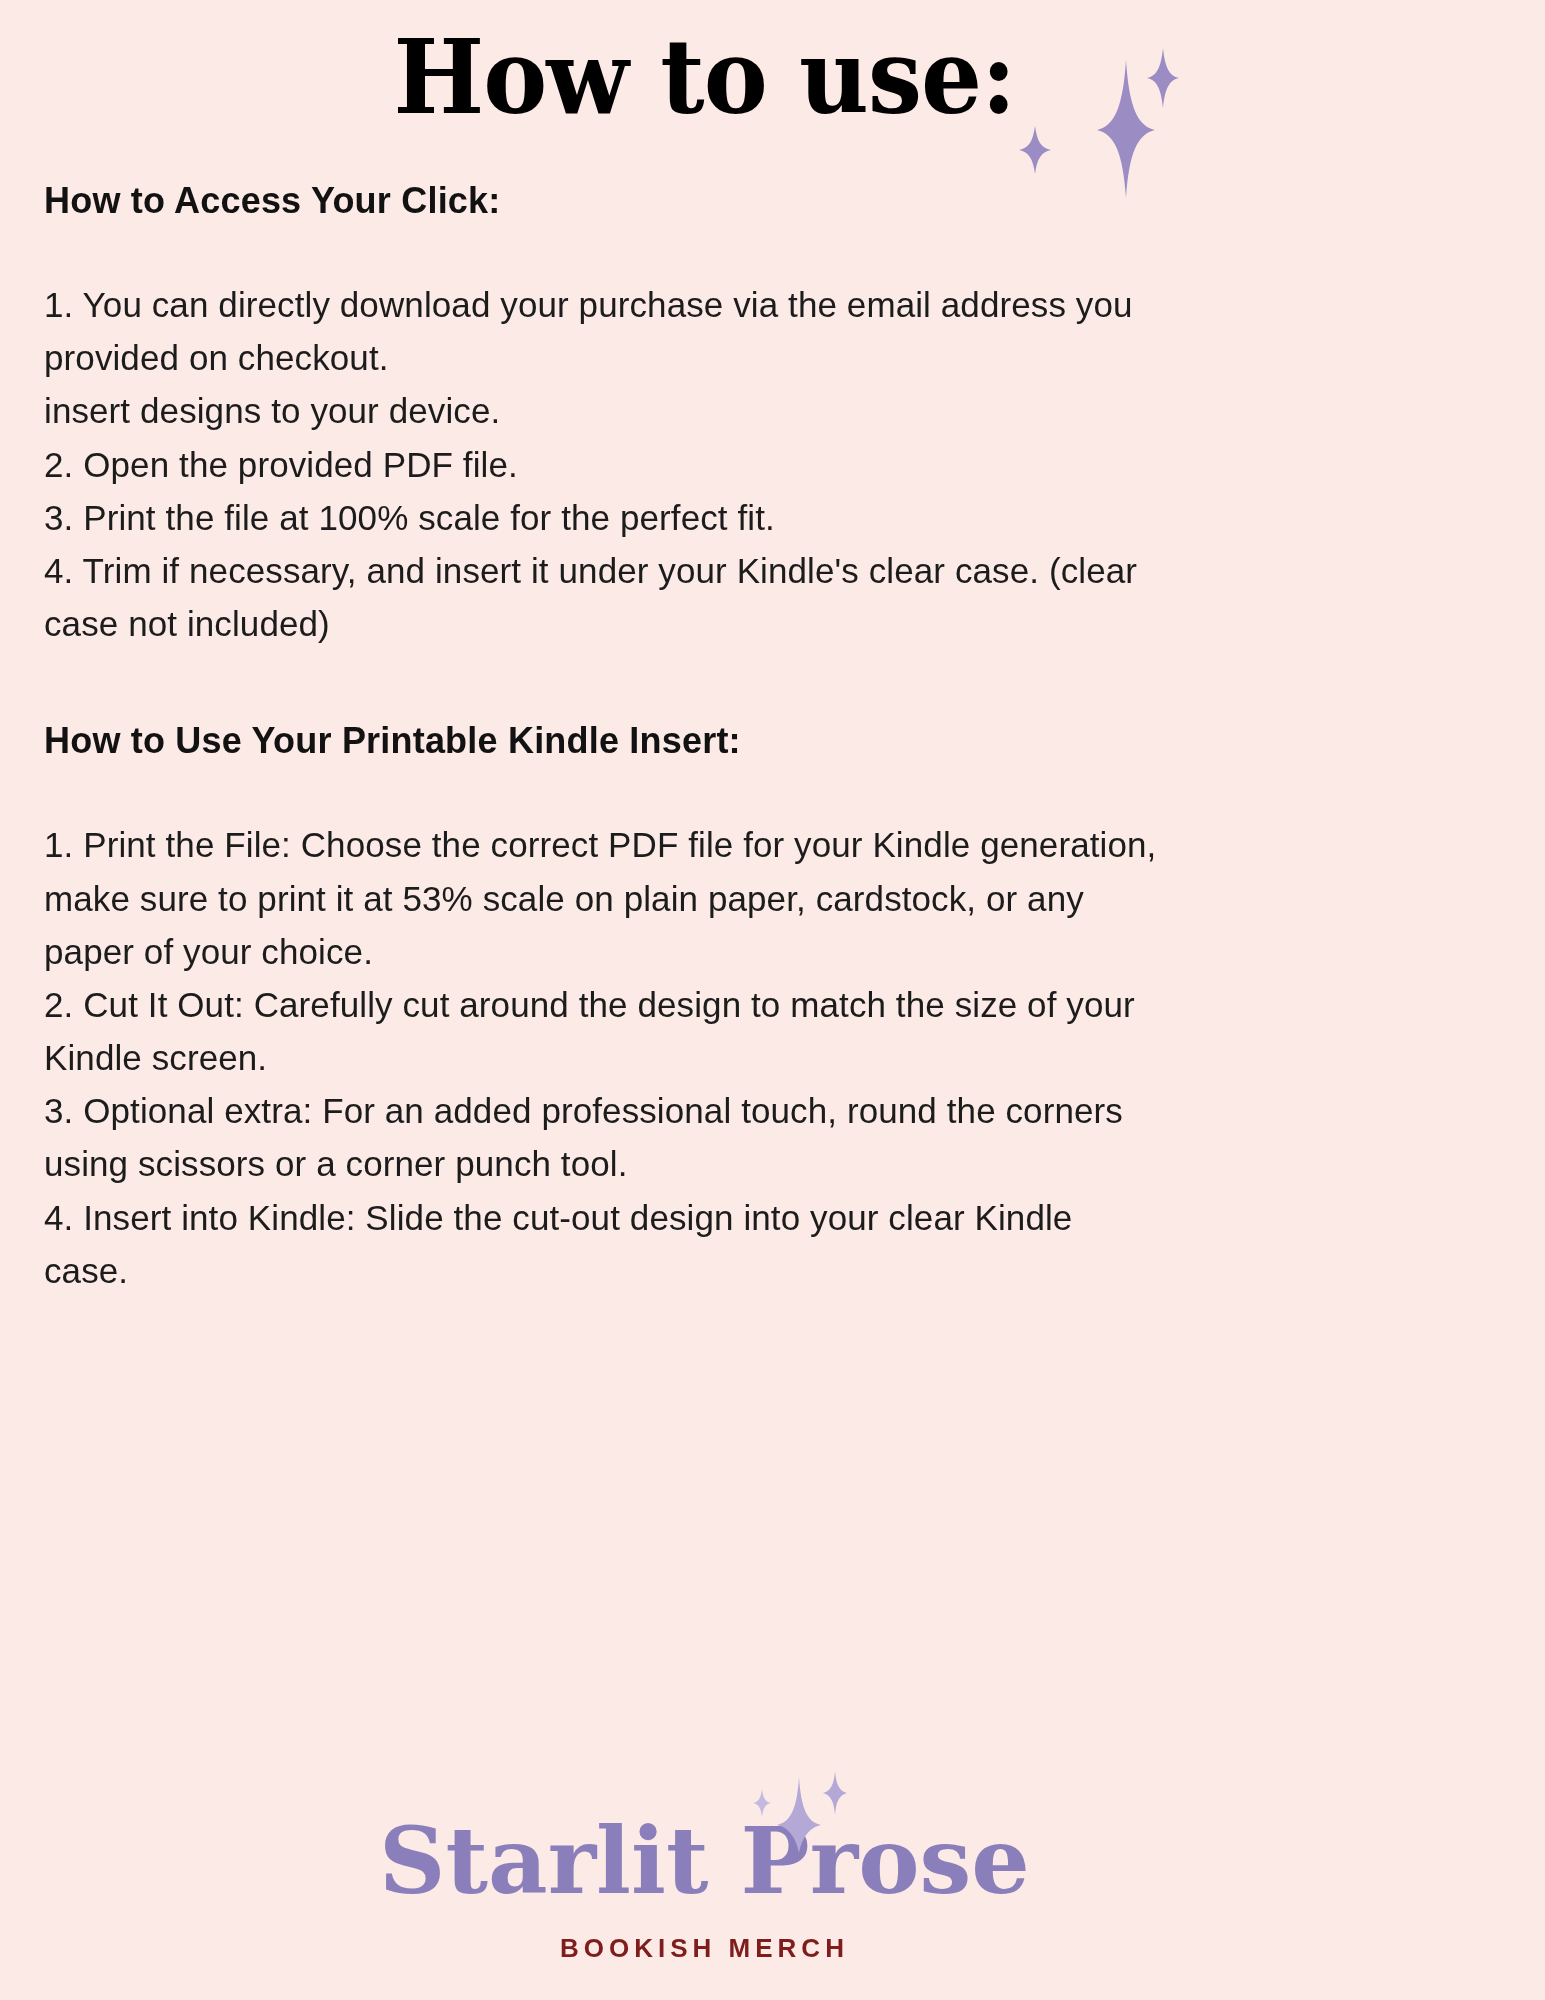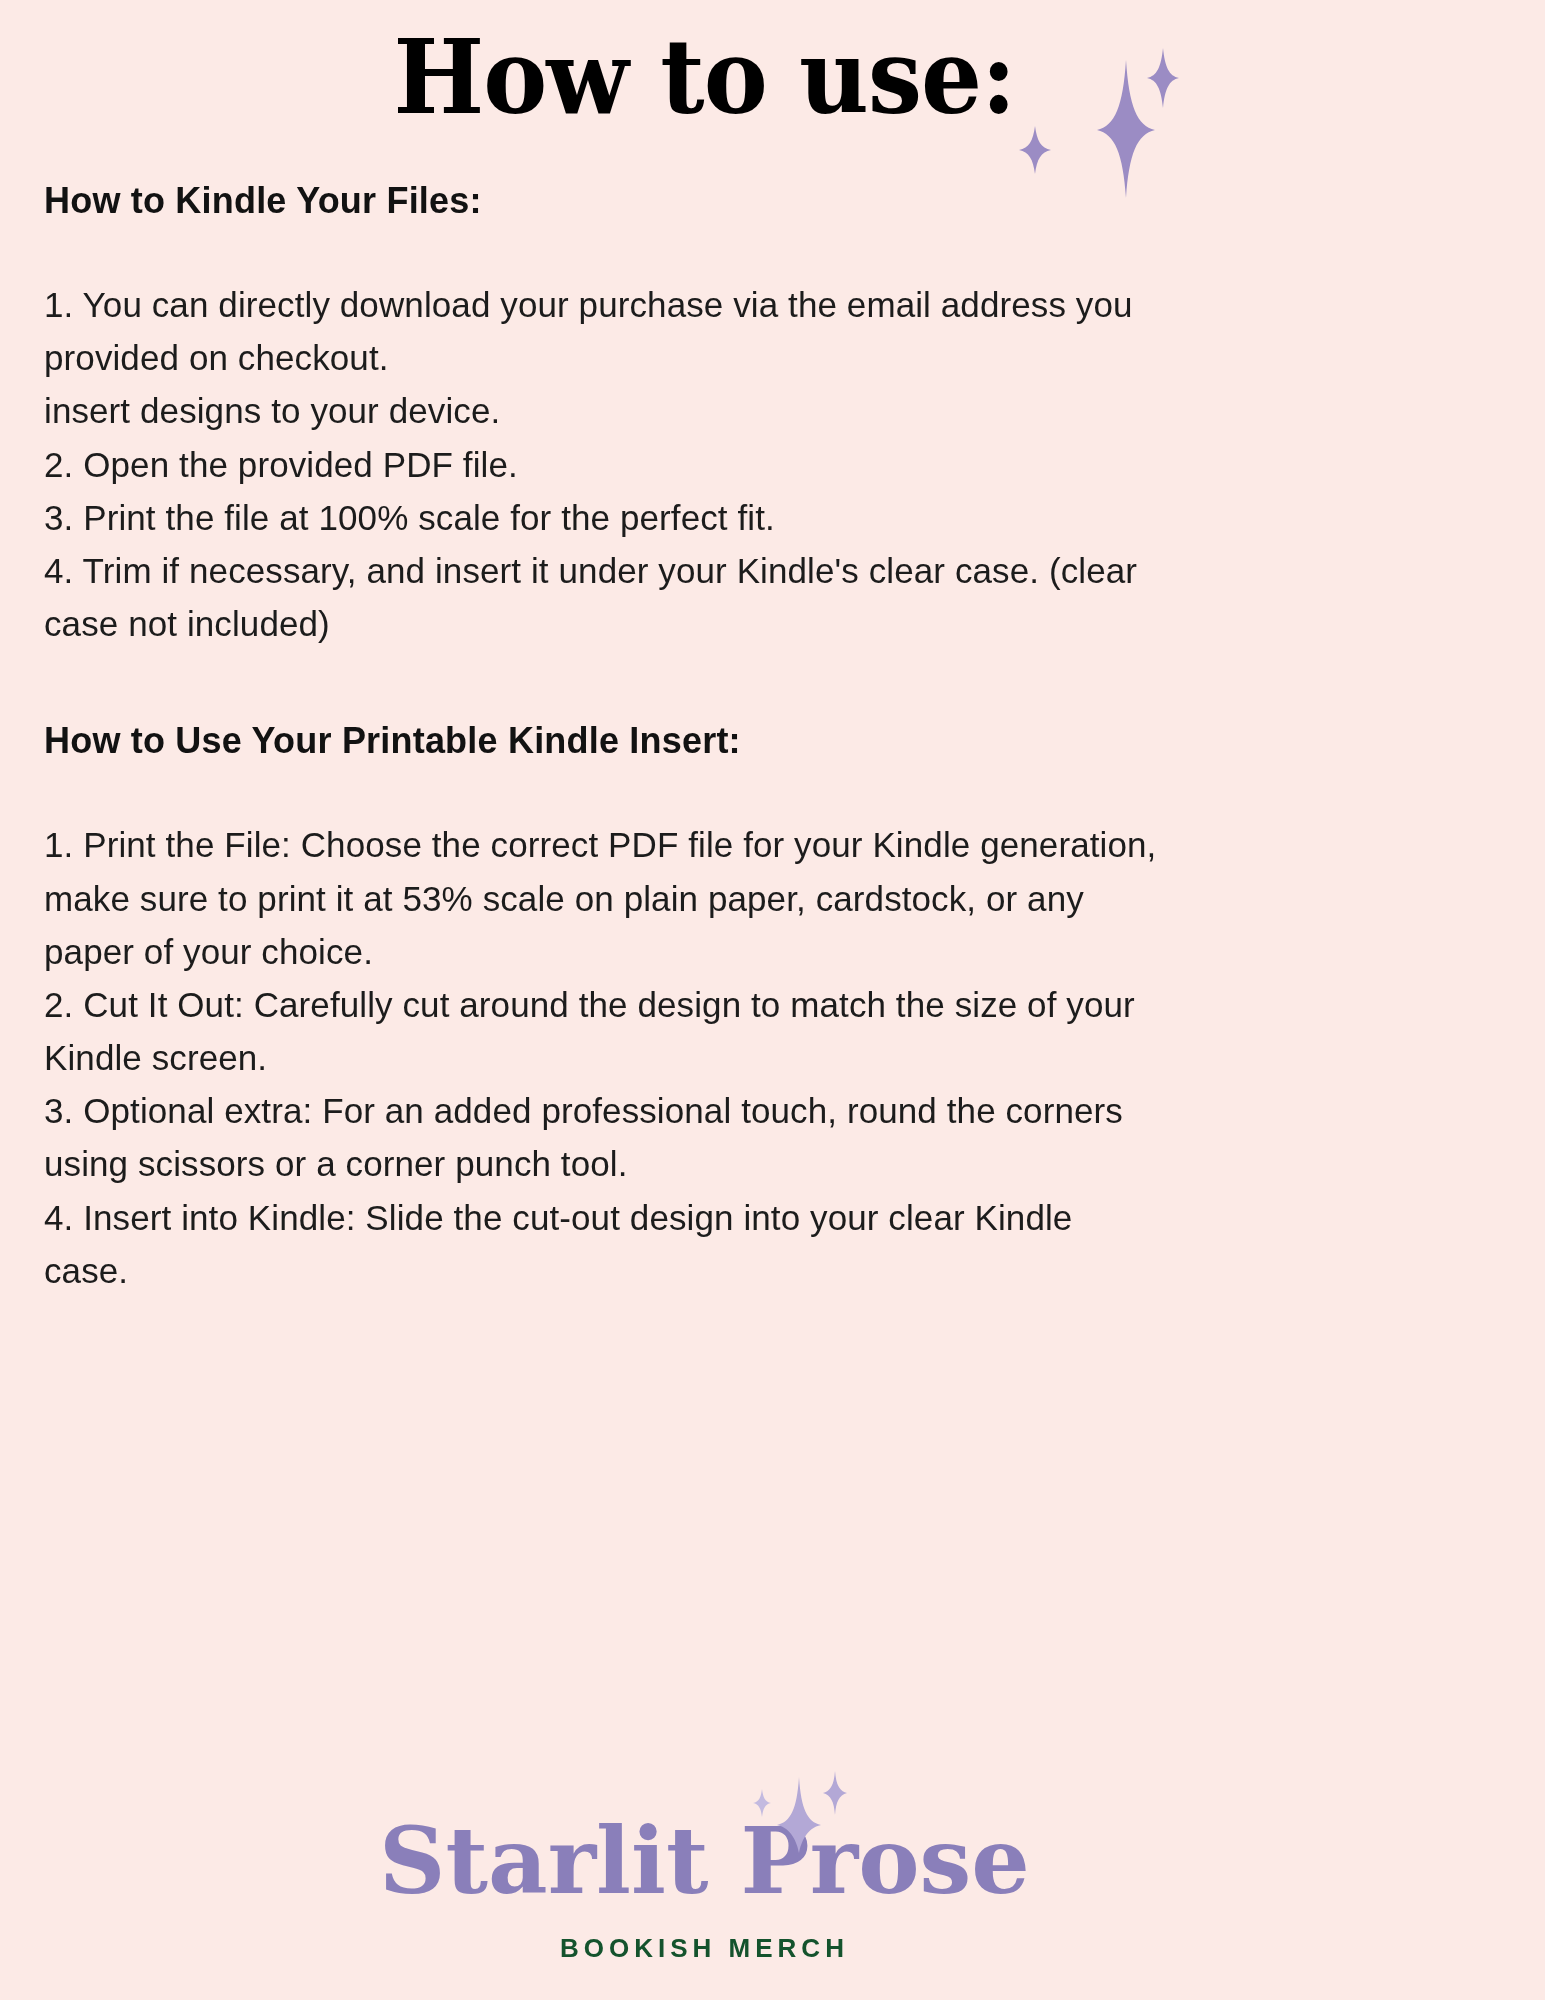--- a/index.html
+++ b/index.html
@@ -95,21 +95,21 @@
     color: #8a7fba;
     letter-spacing: 0px;
     line-height: 1;
     margin: 0;
   }
   .logo-sub {
     font-family: "Liberation Sans", sans-serif;
     font-weight: bold;
     font-size: 26px;
     letter-spacing: 5px;
-    color: #14532d;
+    color: #7f1d1d;
     margin-top: 26px;
   }
   .logo-sparkles {
     position: absolute;
     top: -52px;
     left: 370px;
     width: 120px;
     height: 90px;
   }
 </style>
@@ -125,21 +125,21 @@
       <svg width="200" height="160" viewBox="0 0 200 160" xmlns="http://www.w3.org/2000/svg">
         <path d="M78 90 C 96 86, 104 66, 107 20 C 110 66, 118 86, 136 90 C 118 94, 110 114, 107 158 C 104 114, 96 94, 78 90 Z" fill="#9b8cc4"></path>
         <path d="M128 38 C 138 36, 142 27, 144 8 C 146 27, 150 36, 160 38 C 150 40, 146 49, 144 68 C 142 49, 138 40, 128 38 Z" fill="#9b8cc4"></path>
         <path d="M0 110 C 10 108, 14 101, 16 86 C 18 101, 22 108, 32 110 C 22 112, 18 119, 16 134 C 14 119, 10 112, 0 110 Z" fill="#9b8cc4"></path>
       </svg>
     </div>
   </div>
 
   <div class="content">
 
-    <h2 class="section-heading">How to Kindle Your Files:</h2>
+    <h2 class="section-heading">How to Access Your Click:</h2>
     <div class="gap-after-heading"></div>
     <p class="section-body">
       <span class="line">1. You can directly download your purchase via the email address you</span>
       <span class="line">provided on checkout.</span>
       <span class="line">insert designs to your device.</span>
       <span class="line">2. Open the provided PDF file.</span>
       <span class="line">3. Print the file at 100% scale for the perfect fit.</span>
       <span class="line">4. Trim if necessary, and insert it under your Kindle's clear case. (clear</span>
       <span class="line">case not included)</span>
     </p>

